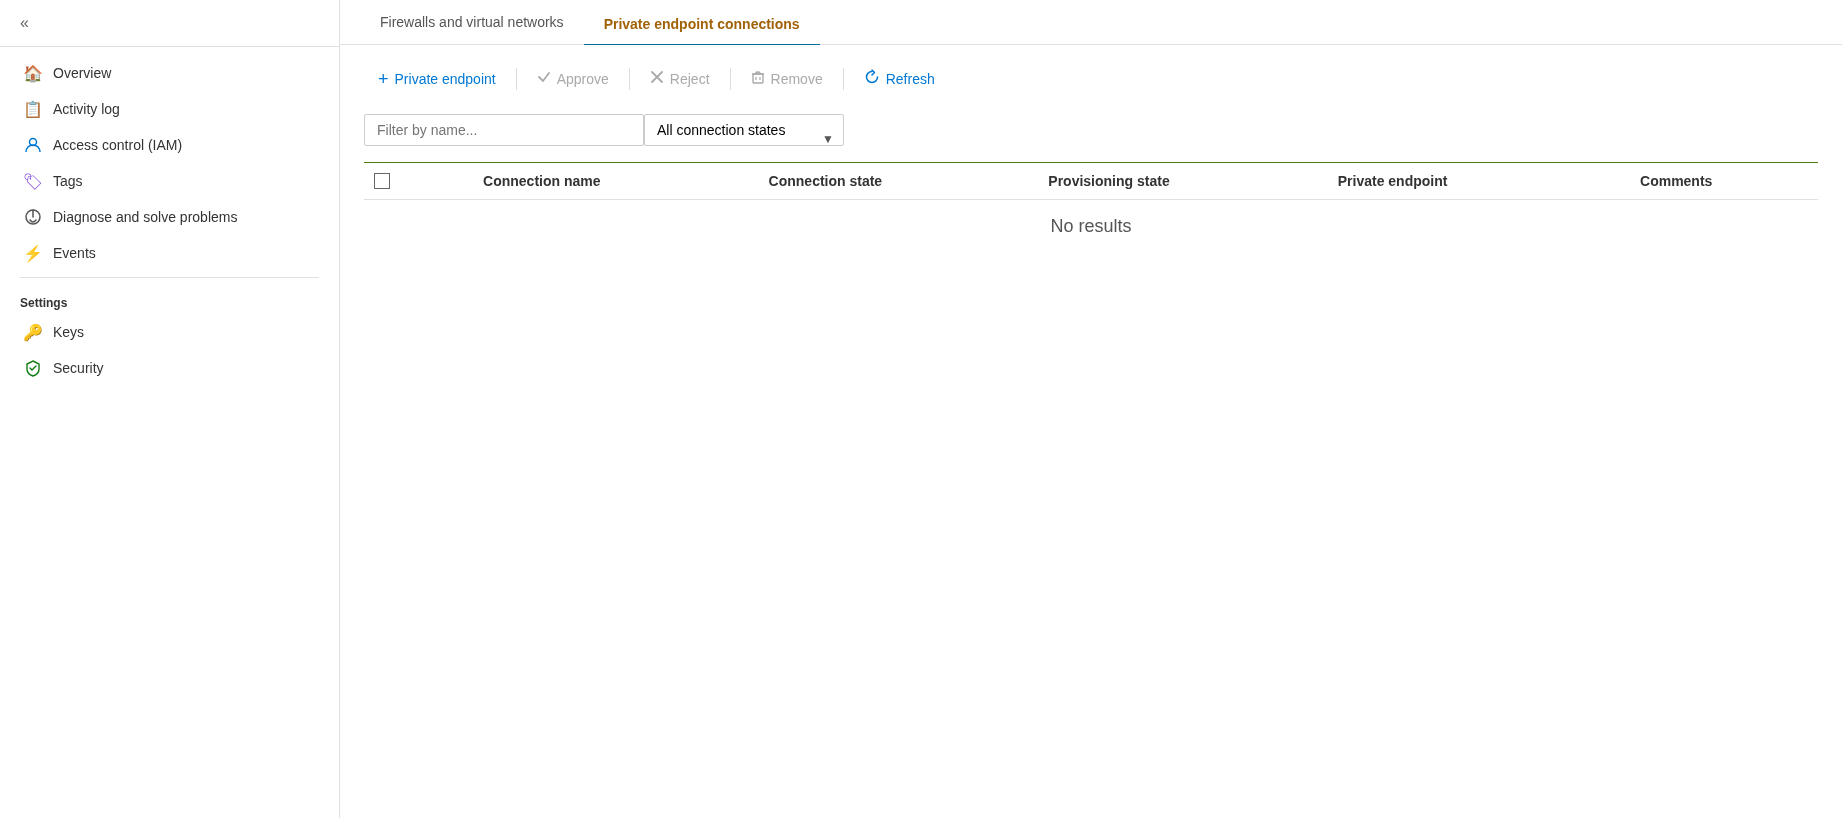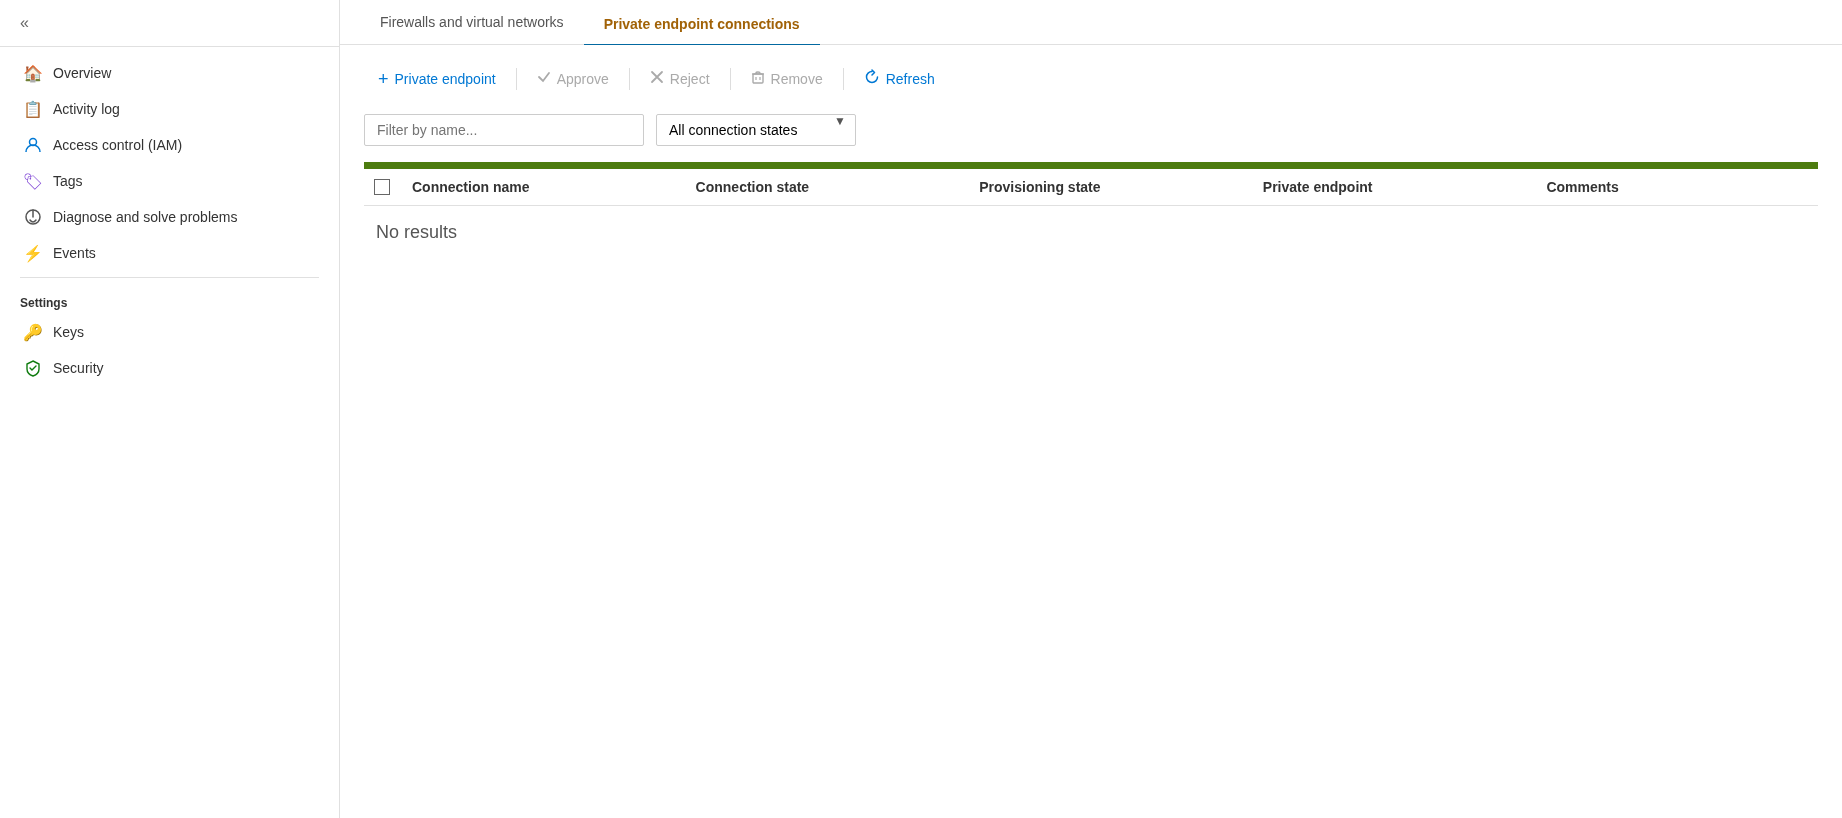--- a/index.html
+++ b/index.html
@@ -144,36 +144,35 @@
     .toolbar-separator {
       width: 1px;
       height: 22px;
       background: #ddd;
       margin: 0 2px;
     }
     
     .filters-row {
       display: flex;
       align-items: center;
-      gap: 12px;
       margin-bottom: 16px;
     }
     .filter-input {
       border: 1px solid #ccc;
       border-radius: 2px;
       padding: 7px 12px;
       font-size: 14px;
       width: 280px;
       outline: none;
       color: #555;
     }
     .filter-select-wrapper {
       position: relative;
       display: flex;
-      align-items: flex-start;
+      align-items: flex-end;
     }
     .filter-select {
       border: 1px solid #ccc;
       border-radius: 2px;
       padding: 7px 36px 7px 12px;
       font-size: 14px;
       appearance: none;
       background: #fff;
       outline: none;
       cursor: pointer;
@@ -181,21 +180,22 @@
     }
     .select-arrow {
       position: absolute;
       right: 10px;
       pointer-events: none;
       color: #555;
       font-size: 12px;
     }
     
     .table-container {
-      border-top: 7px solid #4d7c0f;
+      border-top: 1px solid #4d7c0f;
+      text-align: center;
     }
     .table-header {
       display: grid;
       grid-template-columns: 36px 1fr 1fr 1fr 1fr 1fr;
       align-items: center;
       padding: 10px 0;
       border-bottom: 1px solid #e0e0e0;
       font-weight: 600;
       font-size: 14px;
       color: #333;

